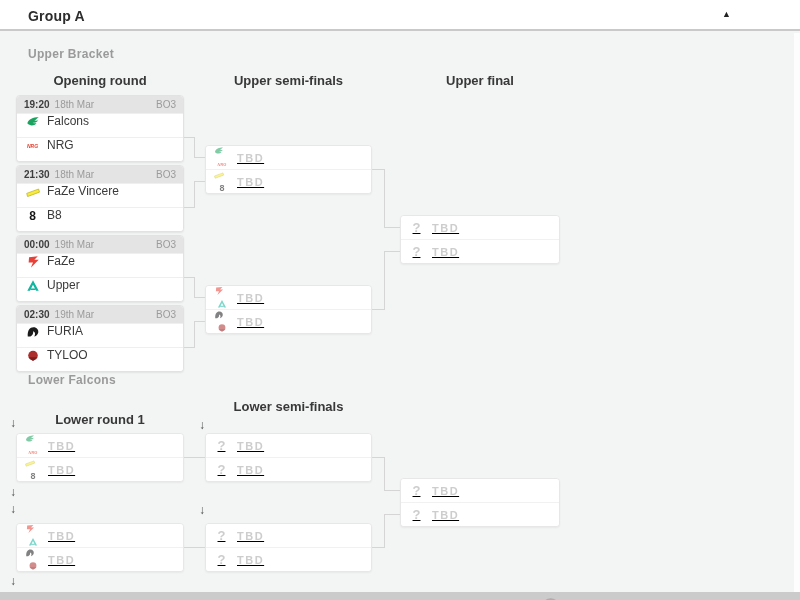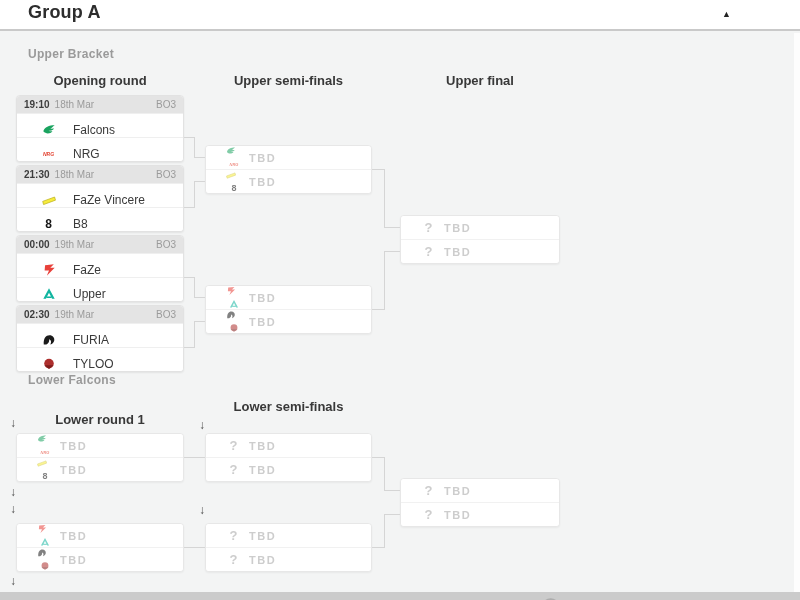--- a/index.html
+++ b/index.html
@@ -1,41 +1,41 @@
 <!DOCTYPE html>
 <html><head>
 <meta charset="utf-8">
 <style>
   html,body{margin:0;padding:0;}
   body{font-family:"Liberation Sans","DejaVu Sans",sans-serif;background:#fff;}
   .stage{position:relative;width:800px;height:600px;overflow:hidden;background:#f3f4f4;}
   
   .top-header{position:absolute;left:0;top:0;width:800px;height:31px;background:#fff;
     border-bottom:2px solid #c9c9c9;box-sizing:border-box;z-index:5;}
-  .group-title{position:absolute;left:28px;top:2px;font-size:18px;font-weight:bold;color:#2d2d2d;letter-spacing:0.2px;}
+  .group-title{position:absolute;left:28px;top:8px;font-size:14px;font-weight:bold;color:#2d2d2d;letter-spacing:0.2px;}
   .caret{position:absolute;left:722px;top:9px;font-size:9px;color:#222;cursor:pointer;}
   
   .right-sliver{position:absolute;left:794px;top:33px;width:6px;height:559px;background:#fdfdfd;}
   .bottom-strip{position:absolute;left:0;top:592px;width:800px;height:8px;background:#cbcbcb;}
   
   .section-label{position:absolute;font-size:12px;font-weight:bold;color:#9a9a9a;letter-spacing:0.3px;}
   .col-header{position:absolute;font-size:13px;font-weight:bold;color:#383838;text-align:center;}
   
   .match-card{position:absolute;width:168px;background:#fff;border:1px solid #e2e2e2;border-radius:4px;
     box-sizing:border-box;box-shadow:0 1px 2px rgba(0,0,0,0.07);overflow:hidden;}
   .match-header{height:17px;background:#e4e4e4;display:flex;align-items:center;gap:5px;padding:0 7px;font-size:10px;}
   .m-time{font-weight:bold;color:#3d3d3d;}
   .m-date{color:#9b9b9b;}
   .m-bo{margin-left:auto;color:#9b9b9b;}
-  .team-row{height:23px;display:flex;align-items:flex-end;gap:17px;padding:0 24px;font-size:12px;color:#3a3a3a;
+  .team-row{height:23px;display:flex;align-items:flex-start;gap:7px;padding:0 8px;font-size:12px;color:#3a3a3a;
     background:#fff;border-top:1px solid #efefef;}
   
   .tbd-card{position:absolute;background:#fdfdfd;border:1px solid #e7e7e7;border-radius:4px;
     box-sizing:border-box;box-shadow:0 1px 2px rgba(0,0,0,0.05);overflow:hidden;}
-  .tbd-row{height:23px;display:flex;align-items:center;gap:8px;padding:0 20px;background:#fff;}
+  .tbd-row{height:23px;display:flex;align-items:center;gap:8px;padding:0 8px;background:#fff;text-decoration:underline;}
   .tbd-row + .tbd-row{border-top:1px solid #f1f1f1;}
   .tbd-text{font-size:11px;font-weight:600;color:#cdcdcd;letter-spacing:1.5px;}
   
   .icon{display:inline-flex;width:15px;height:15px;align-items:center;justify-content:center;flex:none;}
   .icon svg{width:14px;height:14px;}
   .icon-nrg{font-size:5px;font-weight:900;font-style:italic;color:#e2402f;letter-spacing:0;}
   .icon-b8{font-size:12px;font-weight:900;color:#161616;}
   .icon-q{font-size:13px;font-weight:700;color:#cdcdcd;}
   .mini-stack{position:relative;width:15px;height:21px;flex:none;}
   .mini-stack .icon{position:absolute;width:10px;height:10px;opacity:0.55;}
@@ -96,21 +96,21 @@
   <div class="right-sliver"></div>
   <div class="bottom-strip"></div>
 
   <div class="section-label" style="left:28px;top:47px">Upper Bracket</div>
   <div class="col-header" style="left:16px;top:73px;width:168px">Opening round</div>
   <div class="col-header" style="left:205px;top:73px;width:167px">Upper semi-finals</div>
   <div class="col-header" style="left:400px;top:73px;width:160px">Upper final</div>
 
   <div class="match-card" style="left:16px;top:95px">
     <div class="match-header">
-      <span class="m-time">19:10</span>
+      <span class="m-time">19:20</span>
       <span class="m-date">18th Mar</span>
       <span class="m-bo">BO3</span>
     </div>
     <div class="team-row">
       <span class="icon">
           <svg>
             <use href="#i-falcons"></use>
           </svg>
         </span>
       <span>Falcons</span>

